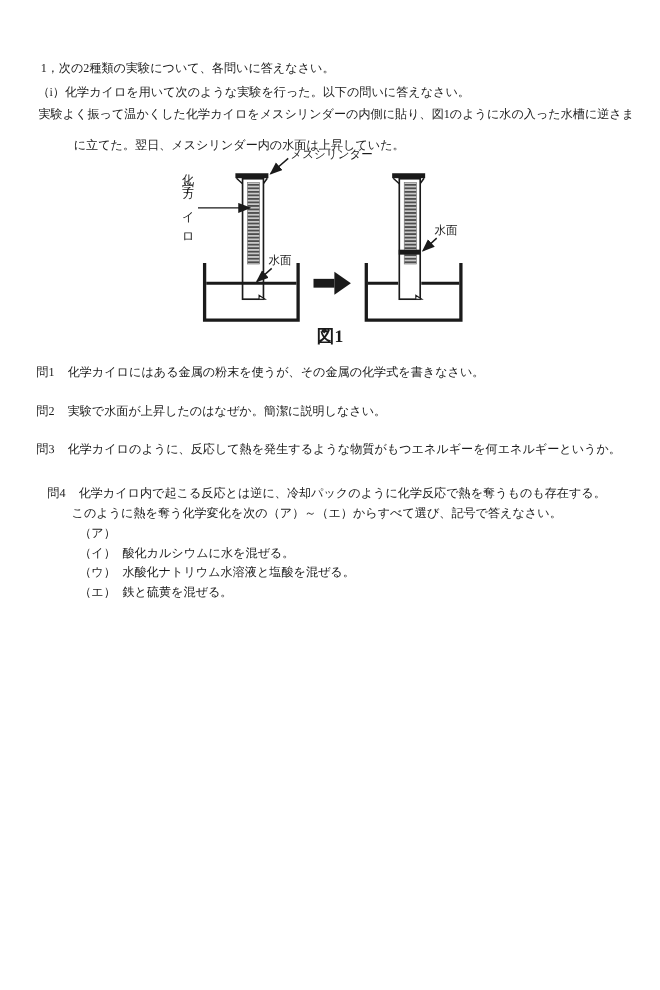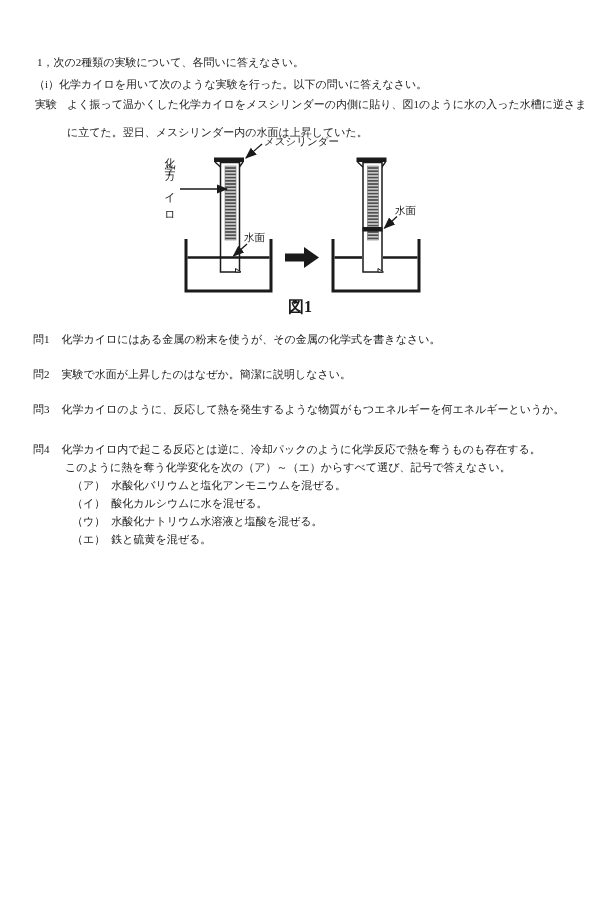--- a/index.html
+++ b/index.html
@@ -24,21 +24,21 @@
   svg{display:block;}
 </style>
 </head>
 <body>
 
 <div class="abs" style="left:37px;top:55px;">1，次の2種類の実験について、各問いに答えなさい。</div>
 <div class="abs" style="left:34px;top:77px;">（i）化学カイロを用いて次のような実験を行った。以下の問いに答えなさい。</div>
 
 <div class="abs row" style="left:35px;top:97px;">
   <span>実験</span>
-  <span style="margin-left:10px;">よく振って温かくした化学カイロをメスシリンダーの内側に貼り、図1のように水の入った水槽に逆さま</span>
+  <span style="margin-left:0;">よく振って温かくした化学カイロをメスシリンダーの内側に貼り、図1のように水の入った水槽に逆さま</span>
 </div>
 <div class="abs" style="left:67px;top:125px;">に立てた。翌日、メスシリンダー内の水面は上昇していた。</div>
 
 <div class="abs" style="left:0;top:132px;width:600px;height:185px;">
   <svg width="600" height="185" viewBox="0 0 600 185">
     <defs>
       <marker id="ah" markerWidth="9" markerHeight="8" refX="8" refY="3.5" orient="auto">
         <path d="M0,0 L9,3.5 L0,7 z" fill="#1a1a1a"></path>
       </marker>
       <pattern id="hatch" width="11" height="3.2" patternUnits="userSpaceOnUse">
@@ -93,29 +93,28 @@
 <div class="abs row" style="left:33px;top:367px;font-family:Liberation Serif, serif;">
   <span class="qnum">問2</span>
   <span class="qtext">実験で水面が上昇したのはなぜか。簡潔に説明しなさい。</span>
 </div>
 
 <div class="abs row" style="left:33px;top:402px;">
   <span class="qnum">問3</span>
   <span class="qtext">化学カイロのように、反応して熱を発生するような物質がもつエネルギーを何エネルギーというか。</span>
 </div>
 
-<div class="abs row" style="left:33px;top:442px;">
+<div class="abs row" style="left:43px;top:442px;">
   <span class="qnum">問4</span>
   <span class="qtext">化学カイロ内で起こる反応とは逆に、冷却パックのように化学反応で熱を奪うものも存在する。</span>
 </div>
 <div class="abs" style="left:65px;top:460px;">このように熱を奪う化学変化を次の（ア）～（エ）からすべて選び、記号で答えなさい。</div>
 
 <div class="abs row" style="left:72px;top:478px;">
   <span class="choice-label">（ア）</span>
-  <span class="choice-text">水酸化バリウムと塩化アンモニウムを混ぜる。</span>
 </div>
 <div class="abs row" style="left:72px;top:496px;">
   <span class="choice-label">（イ）</span>
   <span class="choice-text">酸化カルシウムに水を混ぜる。</span>
 </div>
 <div class="abs row" style="left:72px;top:514px;">
   <span class="choice-label">（ウ）</span>
   <span class="choice-text">水酸化ナトリウム水溶液と塩酸を混ぜる。</span>
 </div>
 <div class="abs row" style="left:72px;top:532px;">

